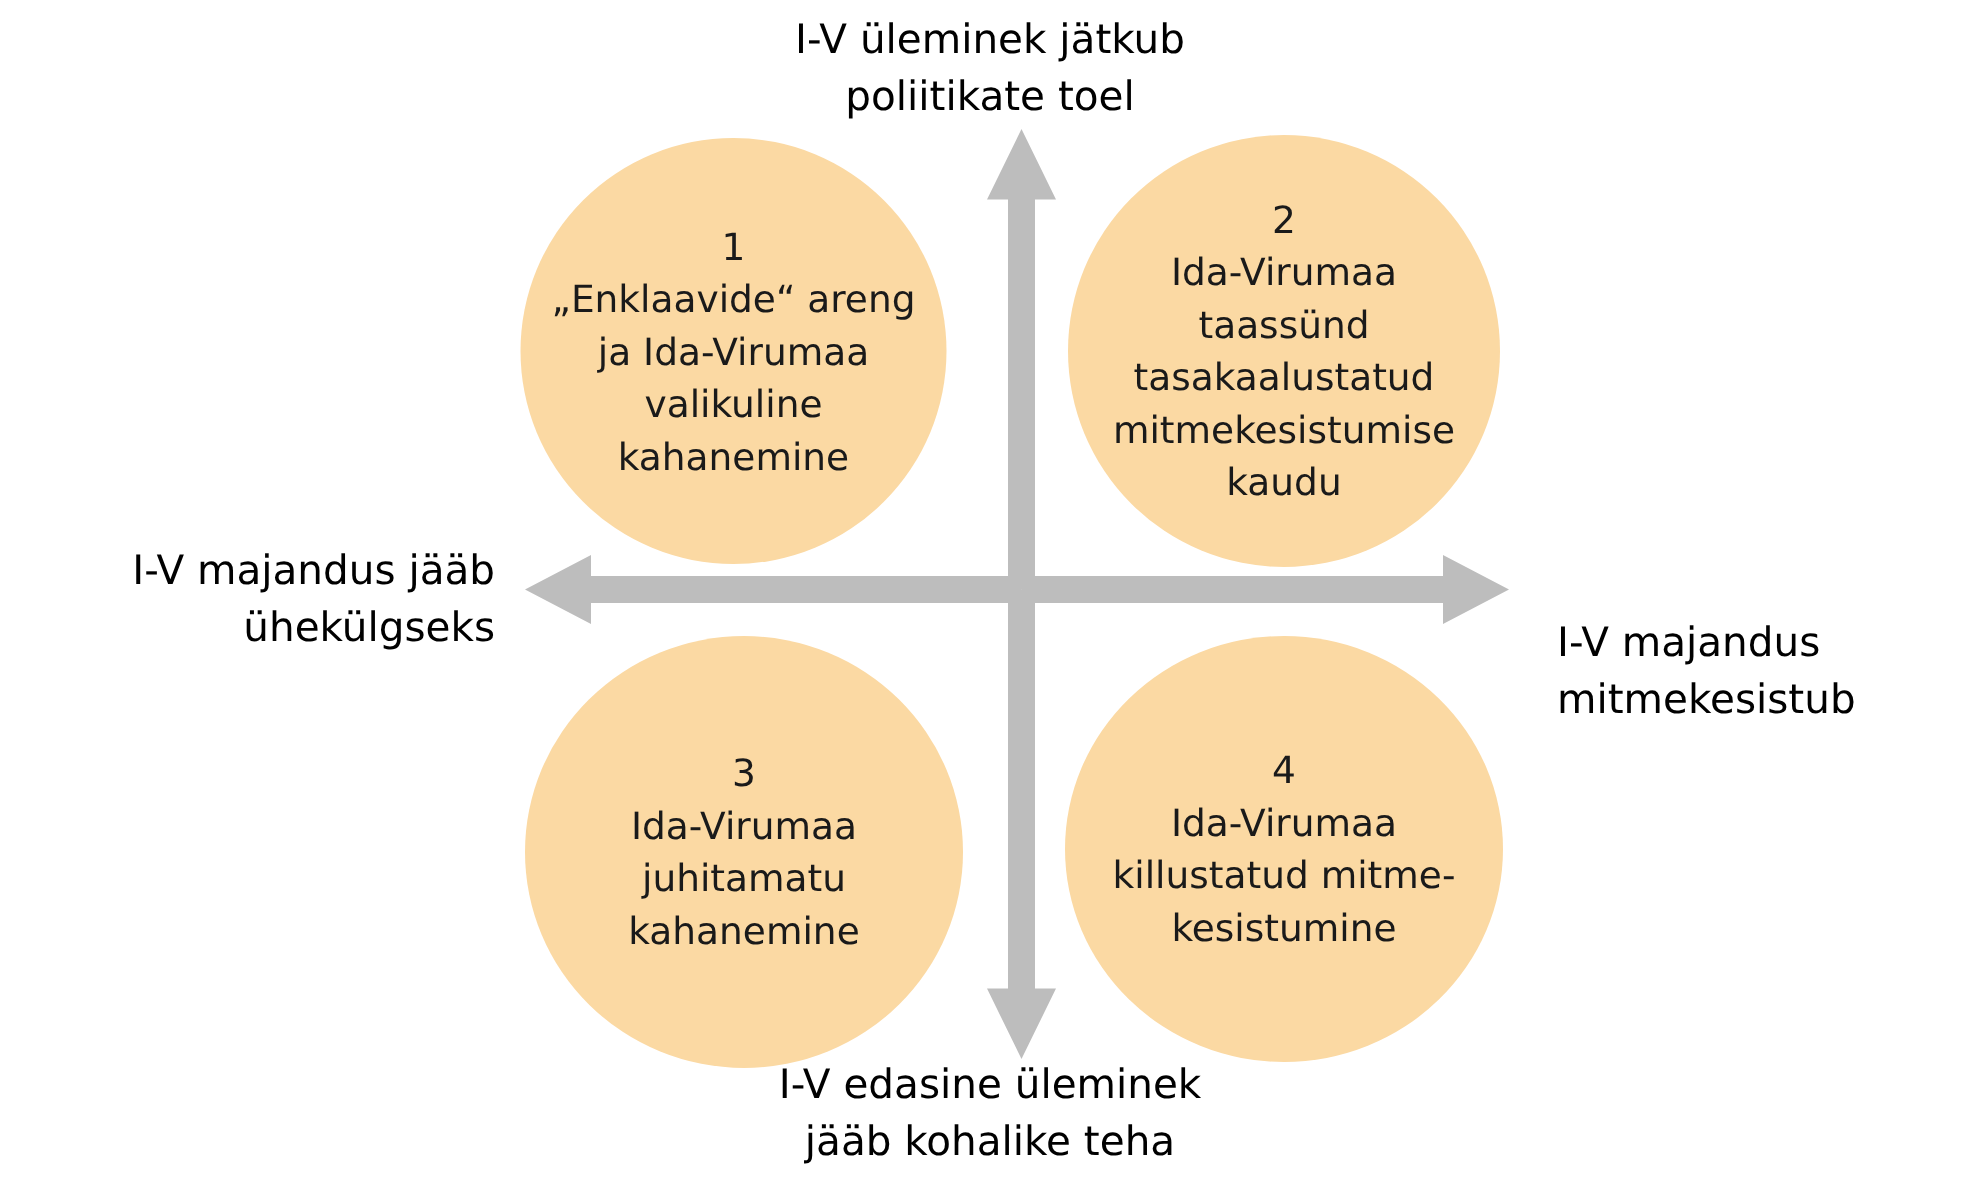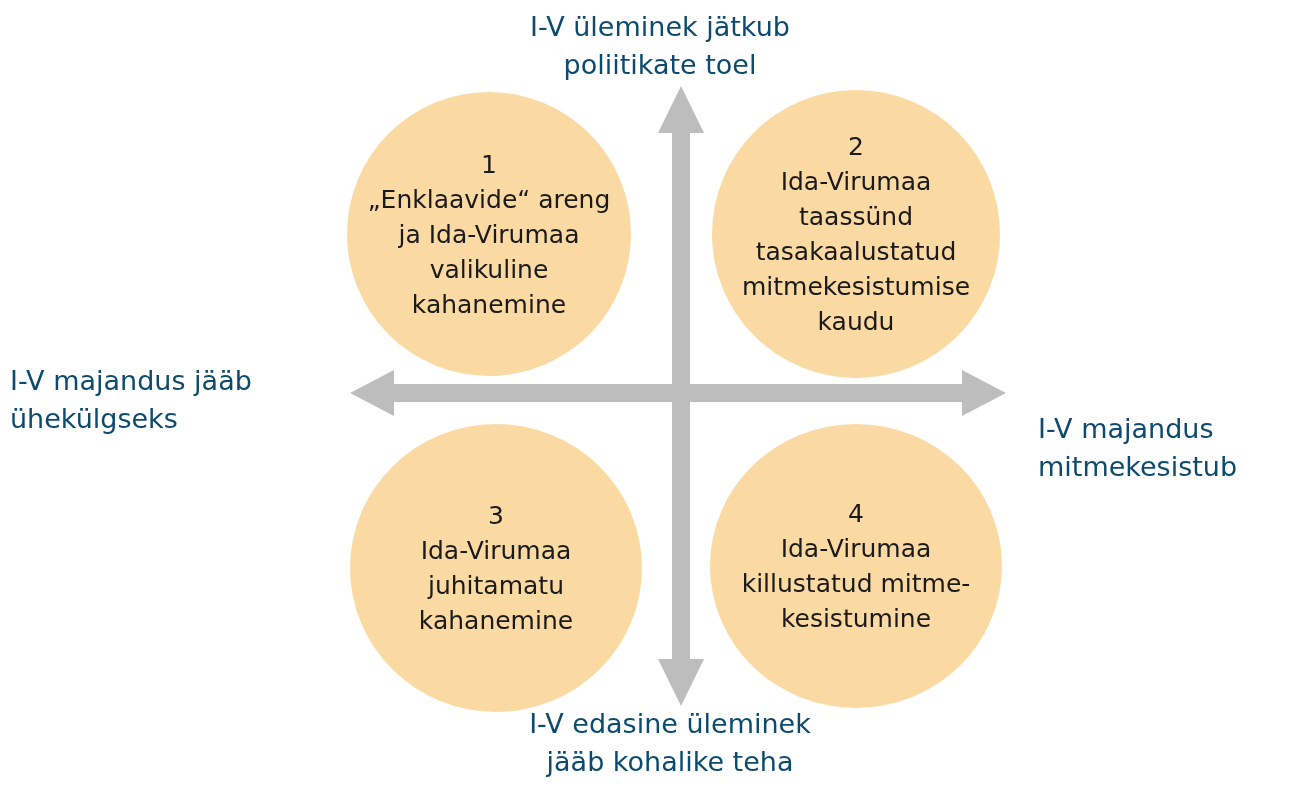--- a/index.html
+++ b/index.html
@@ -54,28 +54,28 @@
   }
 
   #circle-1 { left: 347px; top: 92px;  width: 284px; height: 284px; }
   #circle-2 { left: 712px; top: 90px;  width: 288px; height: 288px; }
   #circle-3 { left: 350px; top: 424px; width: 292px; height: 288px; }
   #circle-4 { left: 710px; top: 424px; width: 292px; height: 284px; }
 
   
   .axis-label {
     position: absolute;
-    color: #0c4a6e;
+    color: #000000;
     font-size: 27px;
     line-height: 38px;
     white-space: pre-line;
   }
   #label-top    { left: 430px; top: 8px;   width: 460px; text-align: center; }
-  #label-bottom { left: 440px; top: 705px; width: 460px; text-align: center; }
-  #label-left   { left: 10px;  top: 362px; width: 320px; }
+  #label-bottom { left: 430px; top: 705px; width: 460px; text-align: center; }
+  #label-left   { left: 10px;  top: 362px; width: 320px; text-align: right; }
   #label-right  { left: 1038px;top: 362px; width: 262px; text-align: left; margin-top: 48px; }
 </style>
 </head>
 <body>
 
 <div id="canvas">
 
   <svg id="axes" viewBox="0 0 1309 791" width="1309" height="791" aria-hidden="true">
 
     <g fill="#BDBDBD">

